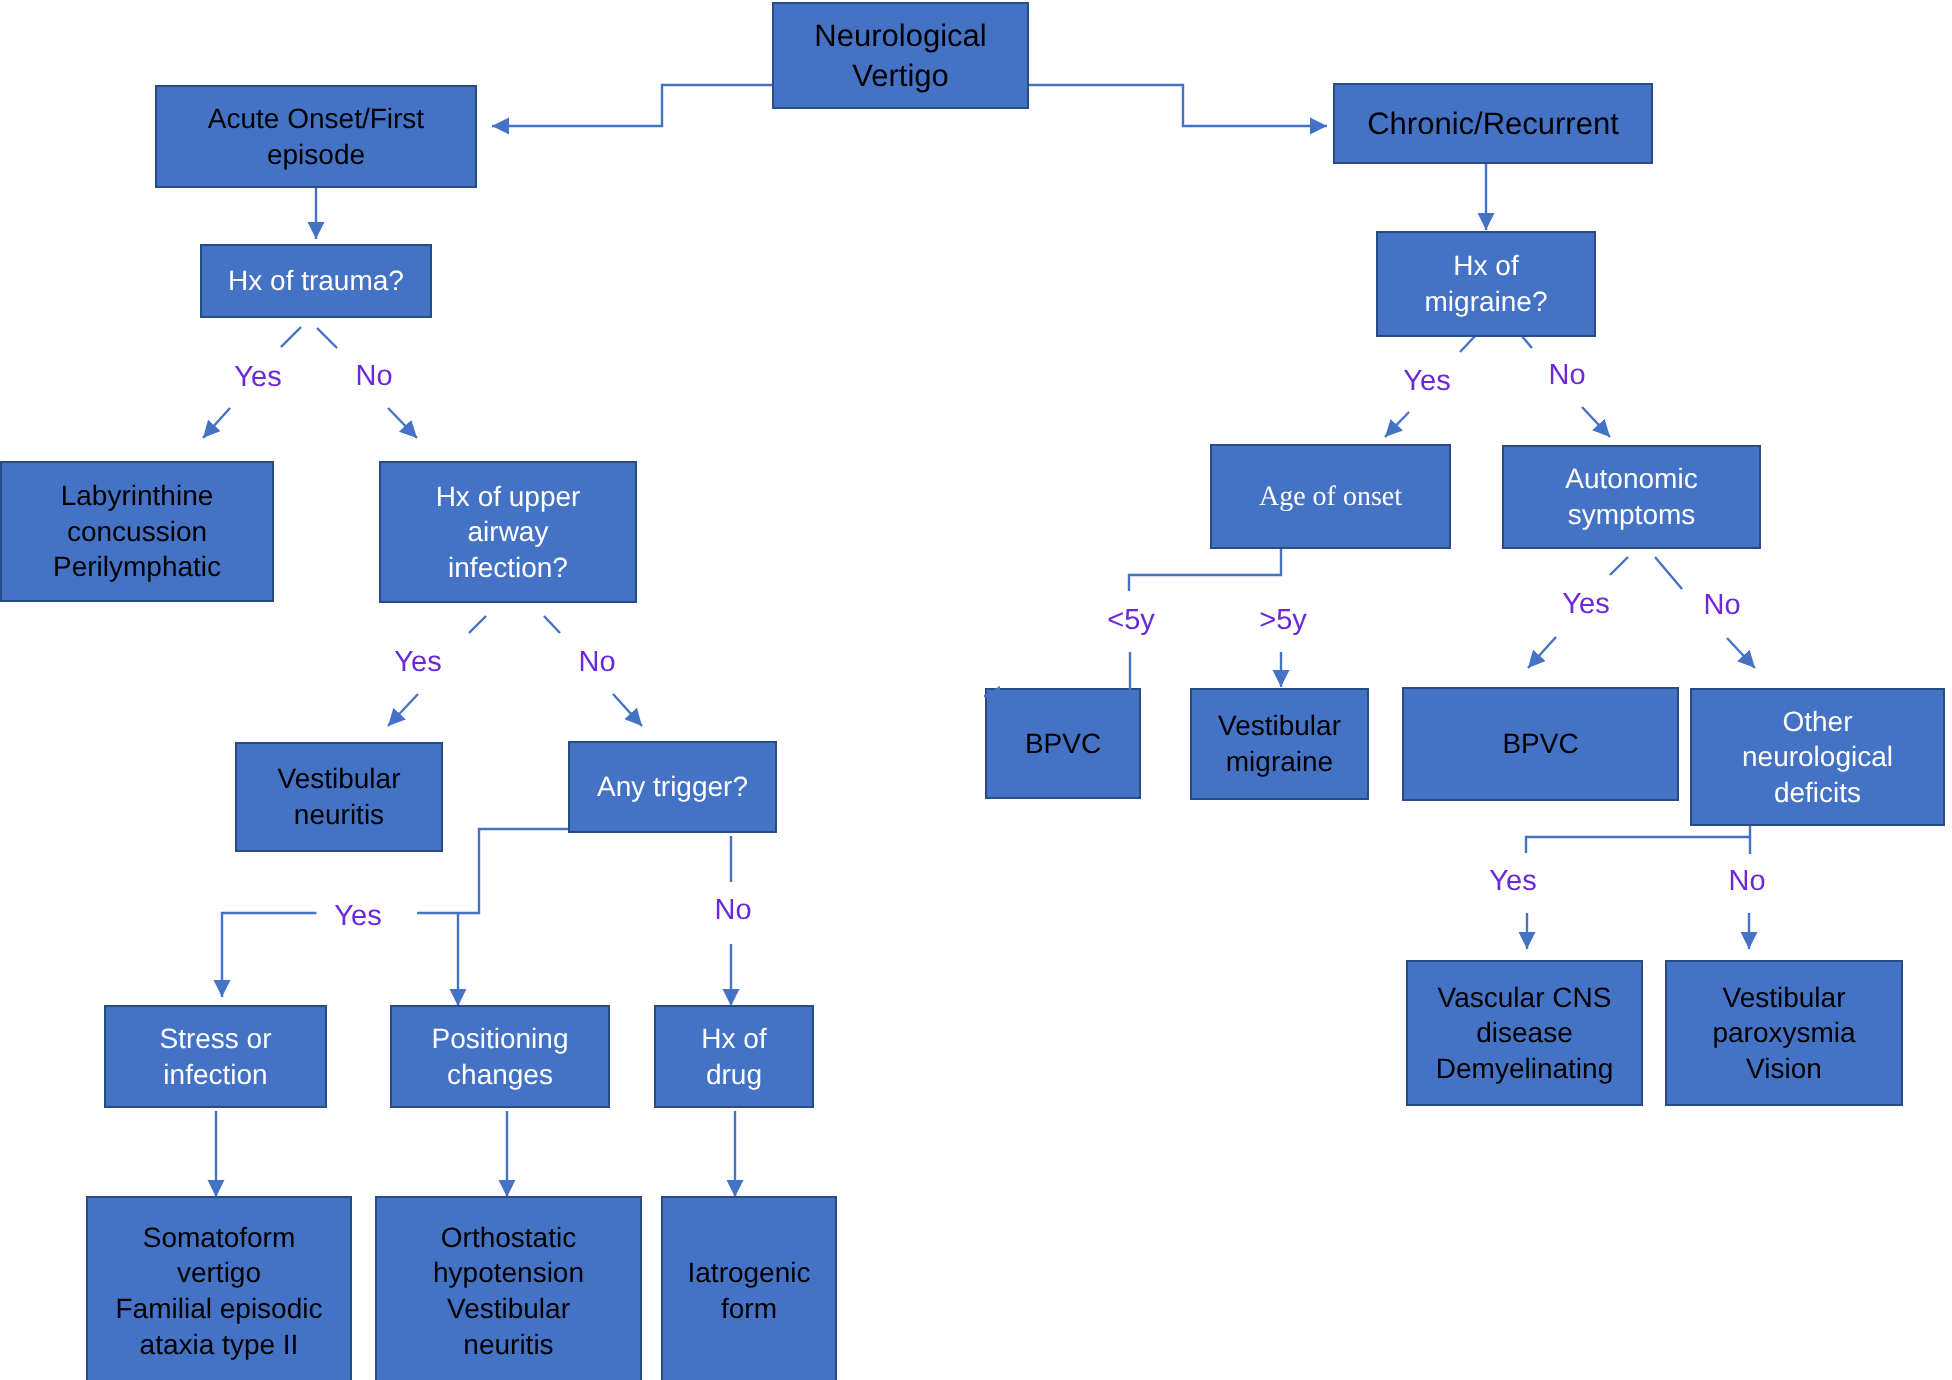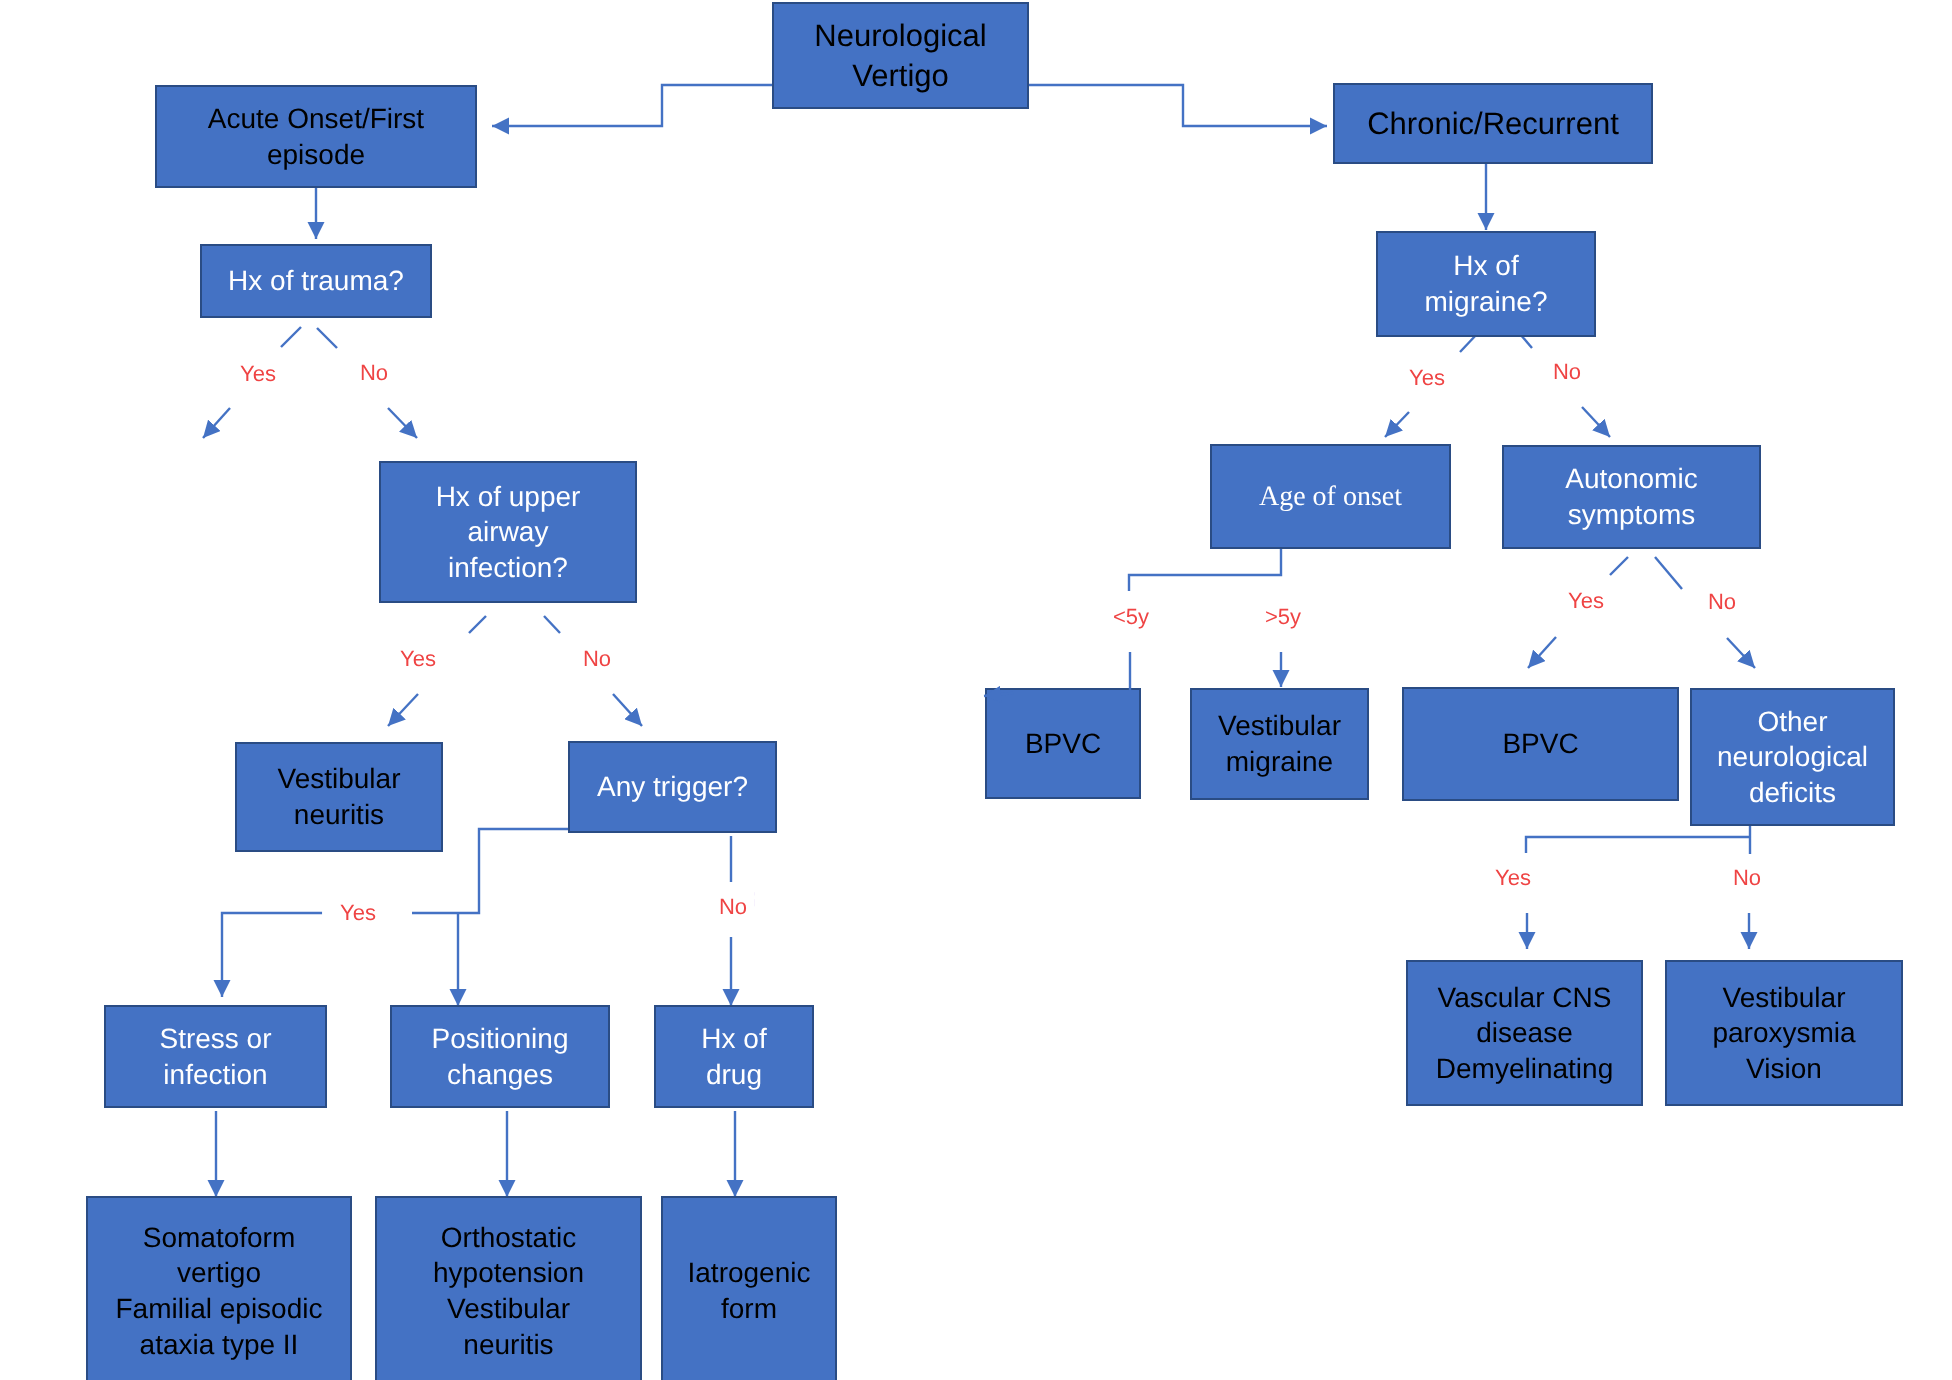--- a/index.html
+++ b/index.html
@@ -10,21 +10,21 @@
   #stage{position:relative;width:1952px;height:1380px;background:#fff;
          transform:translateZ(0);}
   svg.wires{position:absolute;left:0;top:0;width:1952px;height:1380px;overflow:visible;}
   .node{position:absolute;box-sizing:border-box;background:#4472C4;border:2.8px solid #2A4C84;
         transform:translateZ(0);
         display:flex;align-items:center;justify-content:center;text-align:center;
         font-size:28px;line-height:1.27;color:#000;}
   .node.w{color:#ffffff;}
   .tw{width:100%;transform:translateZ(0);}
   .tl{white-space:nowrap;transform:translateZ(0);}
-  .lbl{position:absolute;font-size:22px;line-height:1;color:#ef4444;white-space:nowrap;
+  .lbl{position:absolute;font-size:29px;line-height:1;color:#6d28d9;white-space:nowrap;
        transform:translate(-50%,0) translateZ(0);}
   .lbl.bgh{background:#ffffff;padding:4px 36px 4px 18px;margin-top:-4px;}
   .lbl.bgv{background:#ffffff;padding:14px 8px 19px 8px;margin-top:-14px;}
 </style>
 </head>
 <body>
 
 <div id="stage">
   <svg class="wires" viewBox="0 0 1952 1380">
     <defs>
@@ -87,20 +87,27 @@
       <div class="tw">
         <div class="tl">Hx of trauma?</div>
       </div>
     </div>
     <div class="node w" style="left: 1376px; top: 231px; width: 220px; height: 106px;">
       <div class="tw">
         <div class="tl">Hx of</div>
         <div class="tl">migraine?</div>
       </div>
     </div>
+    <div class="node" style="left: 0px; top: 461px; width: 274px; height: 141px;">
+      <div class="tw">
+        <div class="tl">Labyrinthine</div>
+        <div class="tl">concussion</div>
+        <div class="tl">Perilymphatic</div>
+      </div>
+    </div>
     <div class="node w" style="left: 379px; top: 461px; width: 258px; height: 142px;">
       <div class="tw">
         <div class="tl">Hx of upper</div>
         <div class="tl">airway</div>
         <div class="tl">infection?</div>
       </div>
     </div>
     <div class="node w" style="left: 1210px; top: 444px; width: 241px; height: 105px; font-family: Liberation Serif, serif;">
       <div class="tw">
         <div class="tl">Age of onset</div>
@@ -132,21 +139,21 @@
       <div class="tw">
         <div class="tl">Vestibular</div>
         <div class="tl">migraine</div>
       </div>
     </div>
     <div class="node" style="left: 1402px; top: 687px; width: 277px; height: 114px;">
       <div class="tw">
         <div class="tl">BPVC</div>
       </div>
     </div>
-    <div class="node w" style="left: 1690px; top: 688px; width: 205px; height: 138px;">
+    <div class="node w" style="left: 1690px; top: 688px; width: 255px; height: 138px;">
       <div class="tw">
         <div class="tl">Other</div>
         <div class="tl">neurological</div>
         <div class="tl">deficits</div>
       </div>
     </div>
     <div class="node w" style="left: 104px; top: 1005px; width: 223px; height: 103px;">
       <div class="tw">
         <div class="tl">Stress or</div>
         <div class="tl">infection</div>

